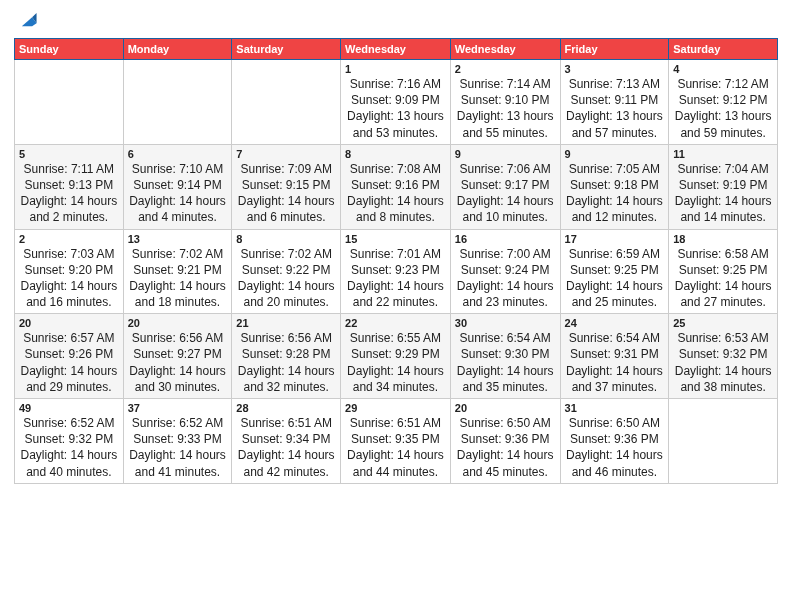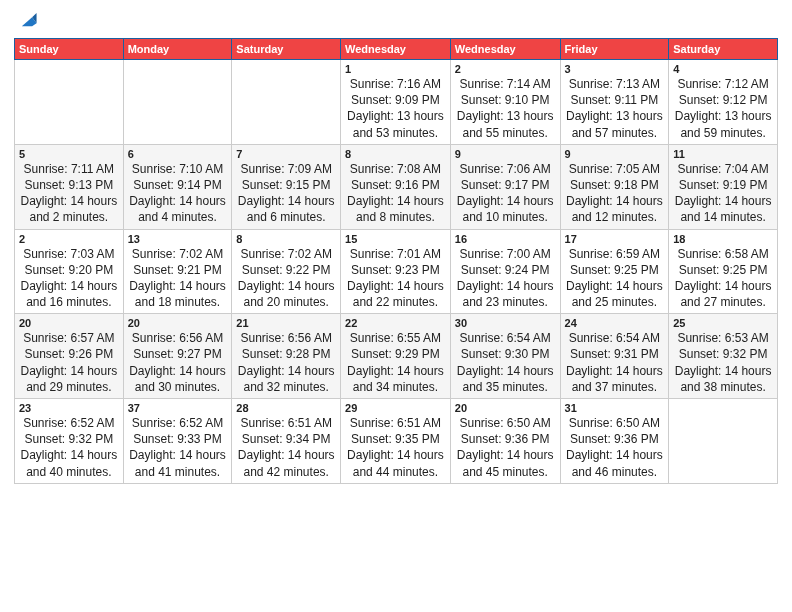--- a/index.html
+++ b/index.html
@@ -237,21 +237,21 @@
             <span class="day-number">24</span>
             <div class="day-info">Sunrise: 6:54 AM<br>Sunset: 9:31 PM<br>Daylight: 14 hours and 37 minutes.</div>
           </td>
           <td>
             <span class="day-number">25</span>
             <div class="day-info">Sunrise: 6:53 AM<br>Sunset: 9:32 PM<br>Daylight: 14 hours and 38 minutes.</div>
           </td>
         </tr>
         <tr>
           <td>
-            <span class="day-number">23</span>
+            <span class="day-number">49</span>
             <div class="day-info">Sunrise: 6:52 AM<br>Sunset: 9:32 PM<br>Daylight: 14 hours and 40 minutes.</div>
           </td>
           <td>
             <span class="day-number">37</span>
             <div class="day-info">Sunrise: 6:52 AM<br>Sunset: 9:33 PM<br>Daylight: 14 hours and 41 minutes.</div>
           </td>
           <td>
             <span class="day-number">28</span>
             <div class="day-info">Sunrise: 6:51 AM<br>Sunset: 9:34 PM<br>Daylight: 14 hours and 42 minutes.</div>
           </td>

